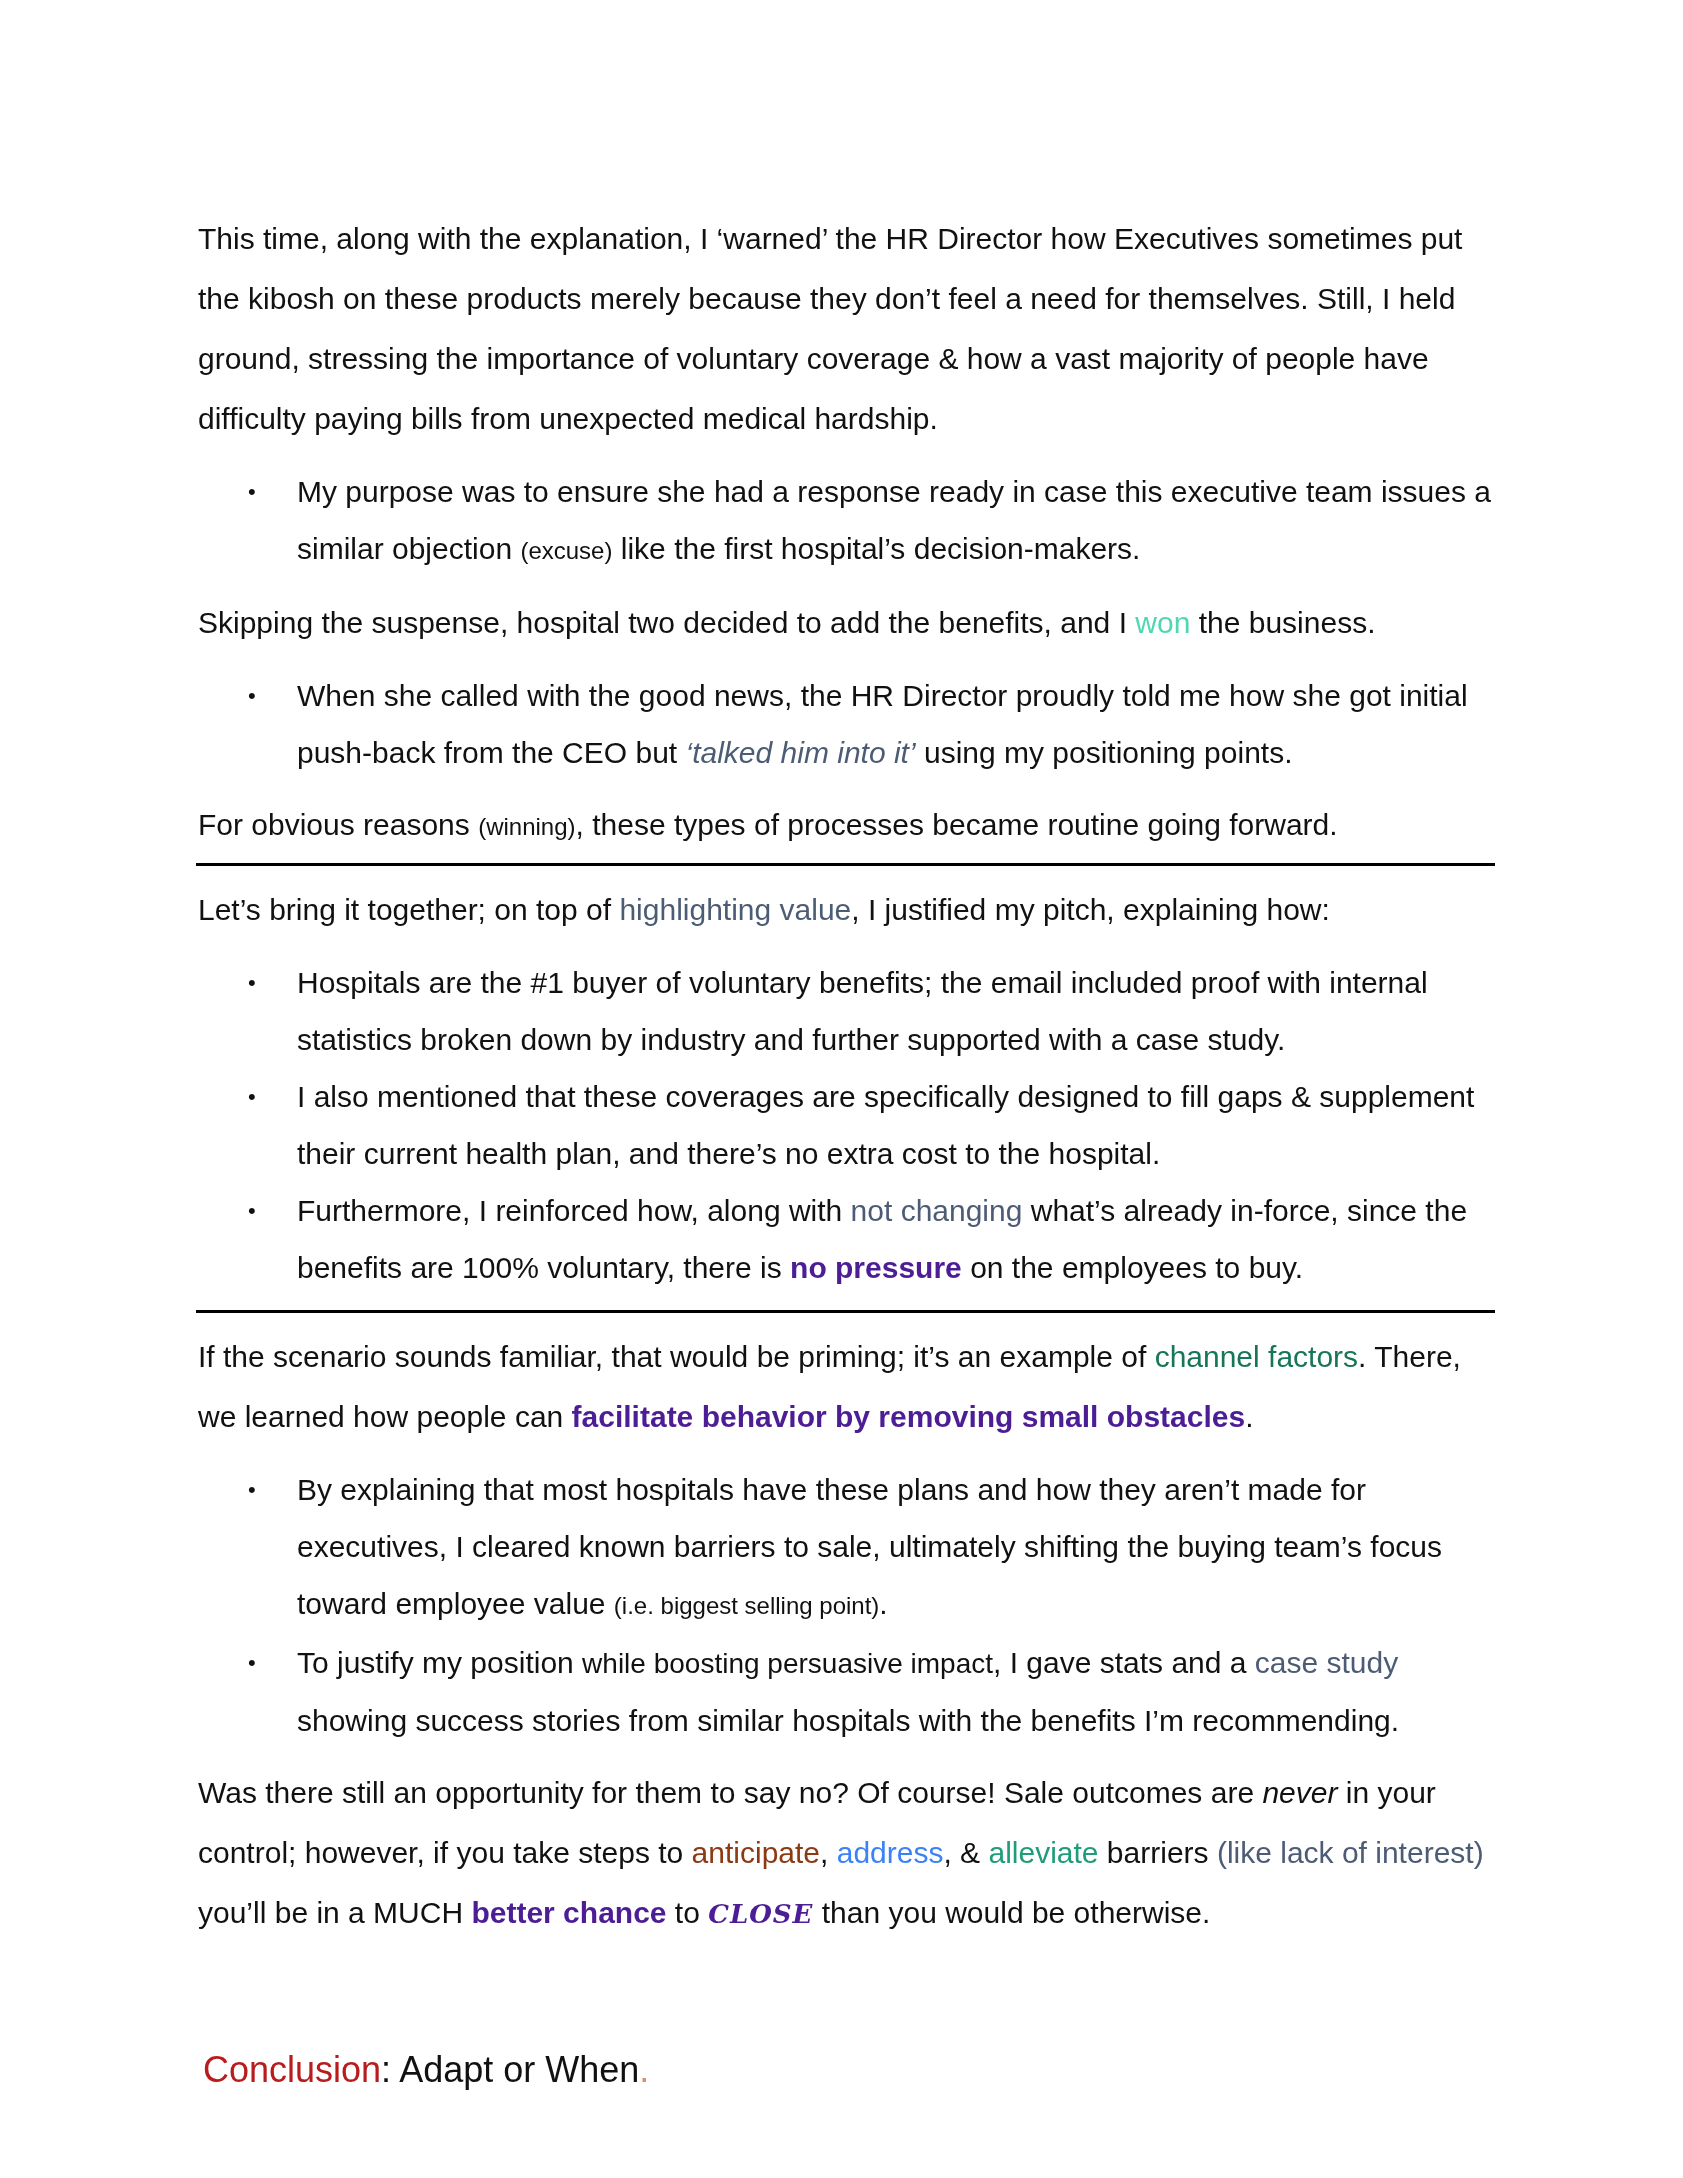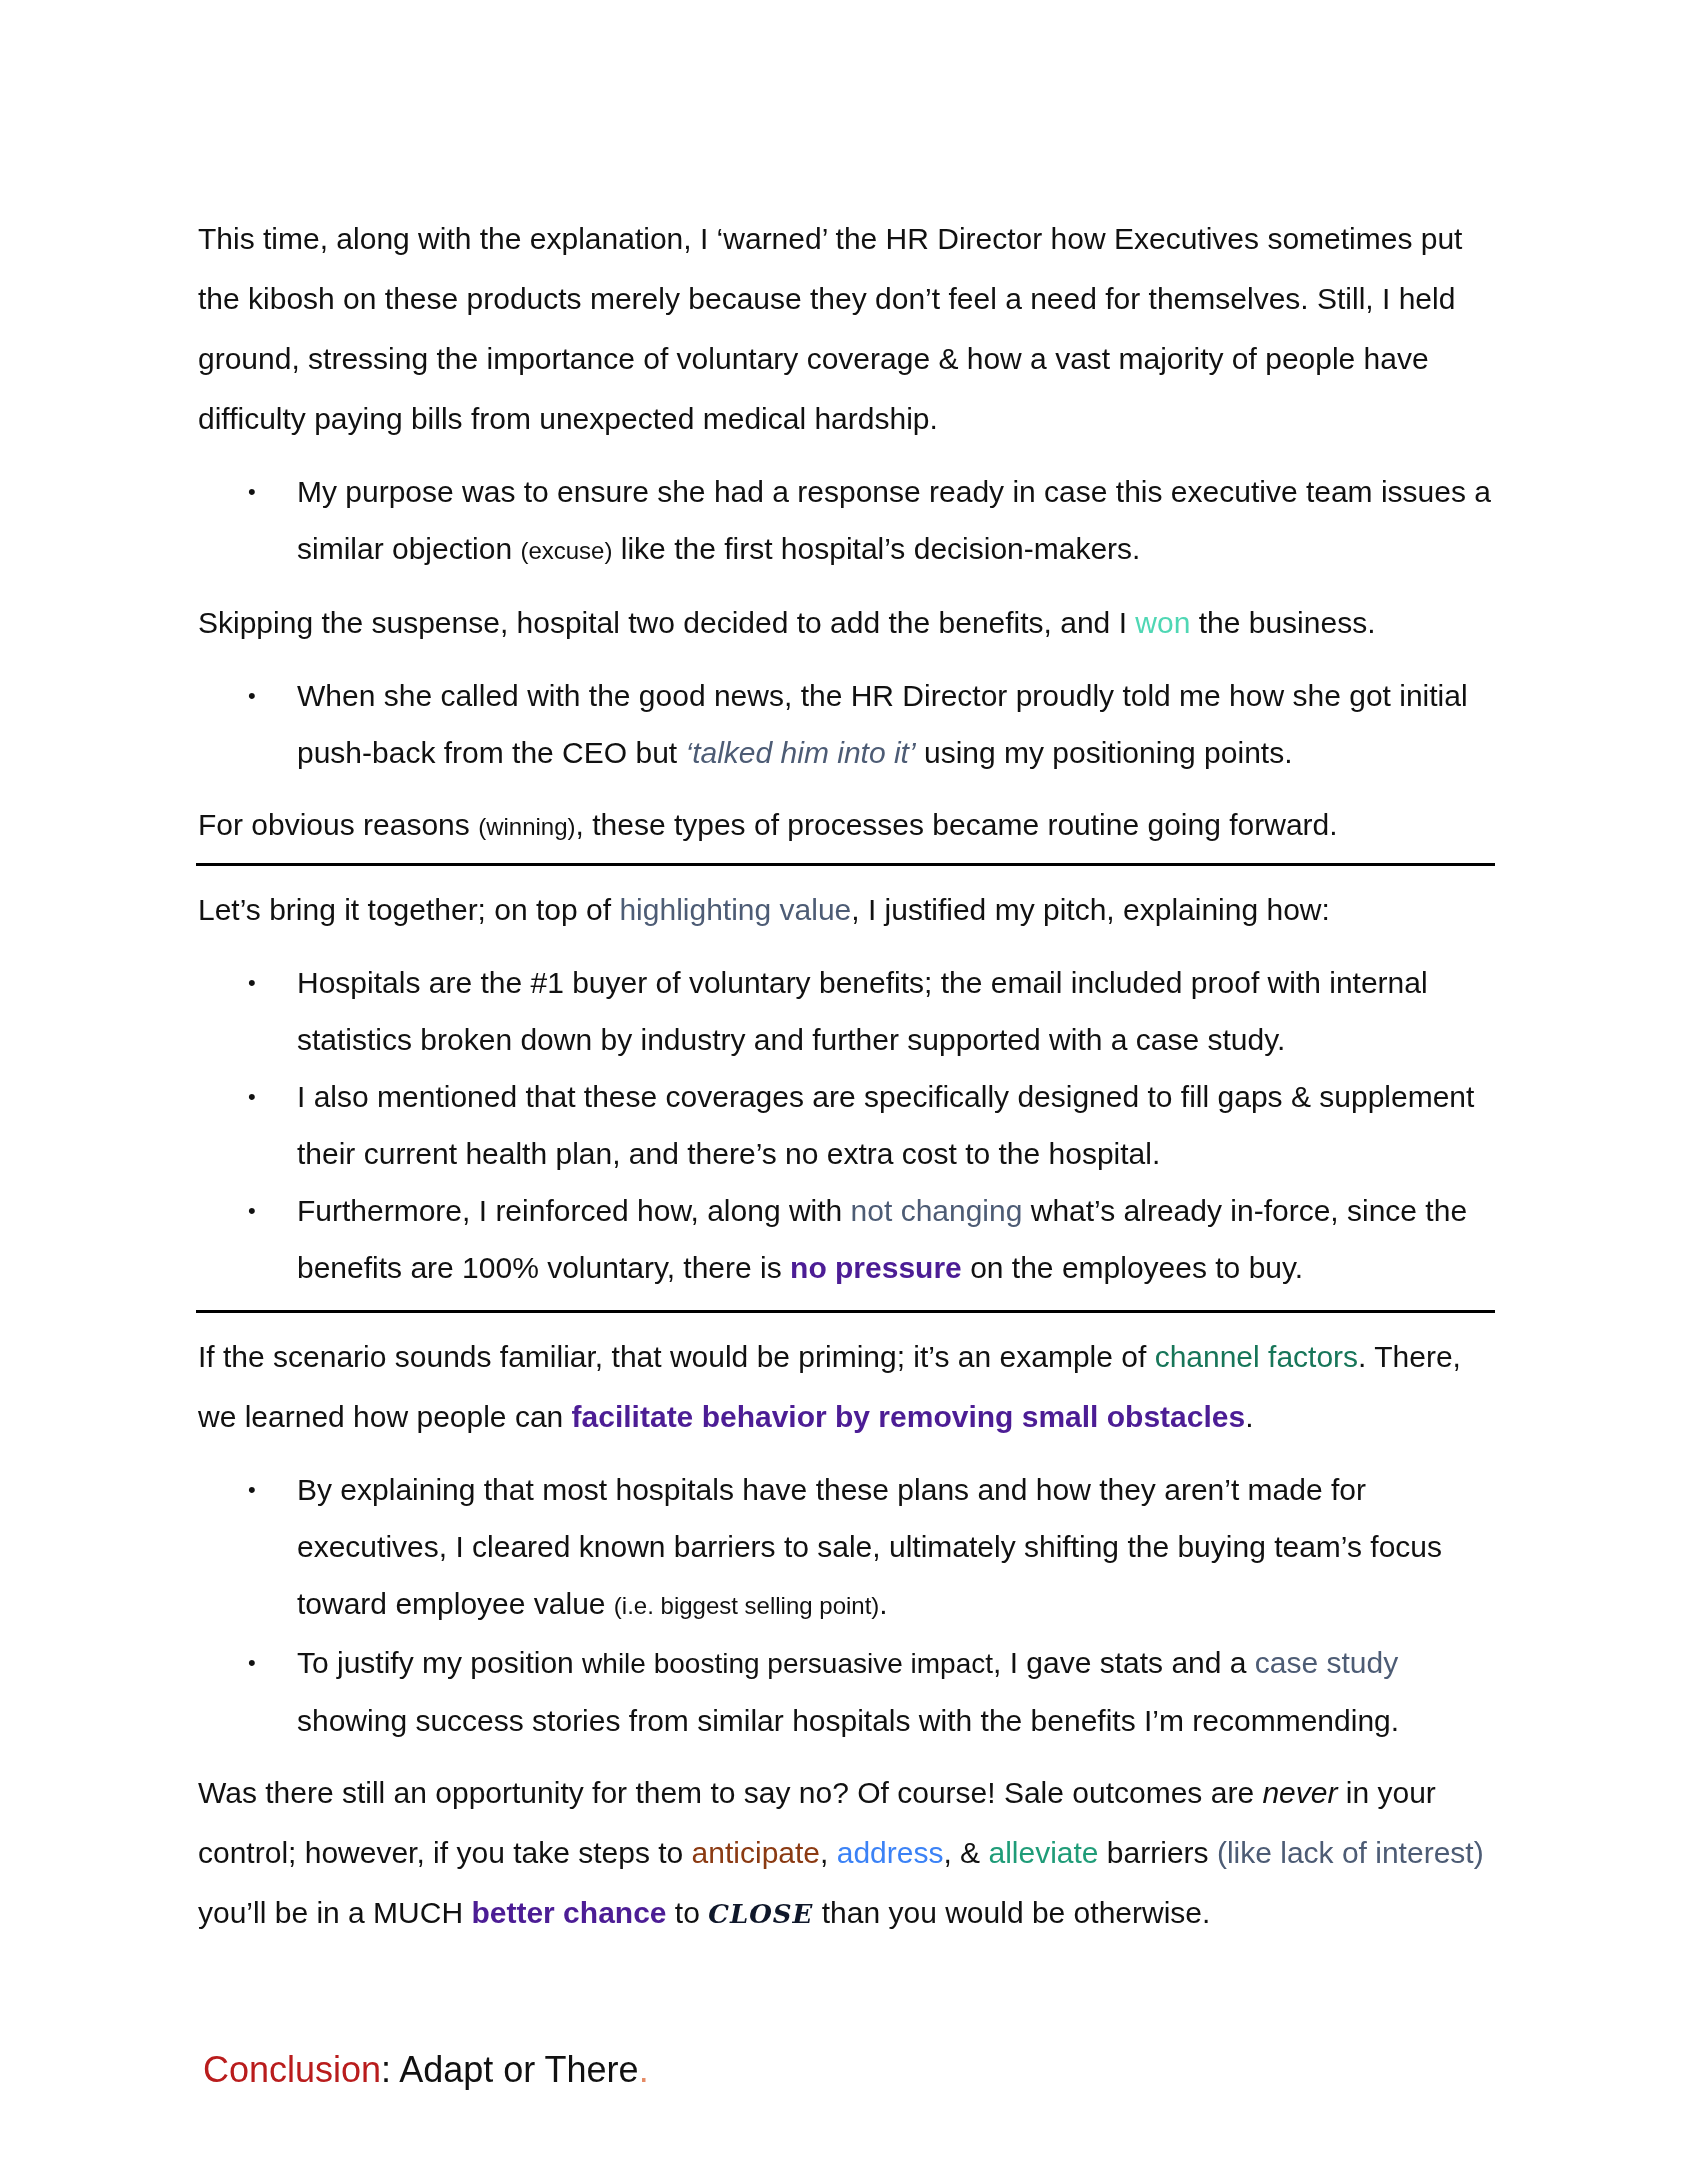--- a/index.html
+++ b/index.html
@@ -12,21 +12,21 @@
   li { position: relative; padding-left: 99px; font-size: 30px; line-height: 57px; }
   li .bullet { position: absolute; left: 50px; top: 0; font-size: 22px; }
   .small { font-size: 24px; }
   .teal-light { color: #4fd7b4; }
   .slate { color: #4d5c75; }
   .slate-bold { color: #4c1d95; font-weight: bold; }
   .green { color: #177659; }
   .brown { color: #8b3a12; }
   .orange { color: #3b82f6; }
   .teal { color: #1f9c78; }
-  .close-word { color: #0f172a; font-style: italic; font-weight: bold; letter-spacing: 1px; font-family: "DejaVu Serif", serif; font-size: 26px; }
+  .close-word { color: #4c1d95; font-style: italic; font-weight: bold; letter-spacing: 1px; font-family: "DejaVu Serif", serif; font-size: 26px; }
   .chev { color: #4fd7b4; letter-spacing: -4px; font-size: 30px; margin-right: 10px; }
   .rule { height: 3px; background: #000000; margin: 6px -2px 14px -2px; width: 1299px; }
   .conclusion { position: absolute; left: 203px; top: 2049px; font-size: 36px; font-weight: 300; color: #111; }
   .conclusion .label { color: #b91c1c; }
   .conclusion .dot { color: #e58a64; }
 </style>
 </head>
 <body>
 
 <div class="page">
@@ -88,15 +88,15 @@
       <span class="bullet">•</span><span>To justify my position </span><span style="font-size:28px;margin-top:24px;">while boosting persuasive impact</span><span>, I gave stats and a </span><span class="slate">case study</span><span> showing success stories from similar hospitals with the benefits I’m recommending.</span>
     </li>
   </ul>
 
   <p>
     <span>Was there still an opportunity for them to say no? Of course! Sale outcomes are </span><em>never</em><span> in your control; however, if you take steps to </span><span class="brown">anticipate</span><span>, </span><span class="orange">address</span><span>, &amp; </span><span class="teal">alleviate</span><span> barriers </span><span class="slate">(like lack of interest)</span><span> you’ll be in a MUCH </span><span class="slate-bold">better chance</span><span> to </span><span class="close-word">CLOSE</span><span> than you would be otherwise.</span>
   </p>
 </div>
 
 <div class="conclusion">
-  <span class="label">Conclusion</span><span>: </span><span>Adapt or There</span><span class="dot">.</span>
+  <span class="label">Conclusion</span><span>: </span><span>Adapt or When</span><span class="dot">.</span>
 </div>
 
 
 </body></html>

